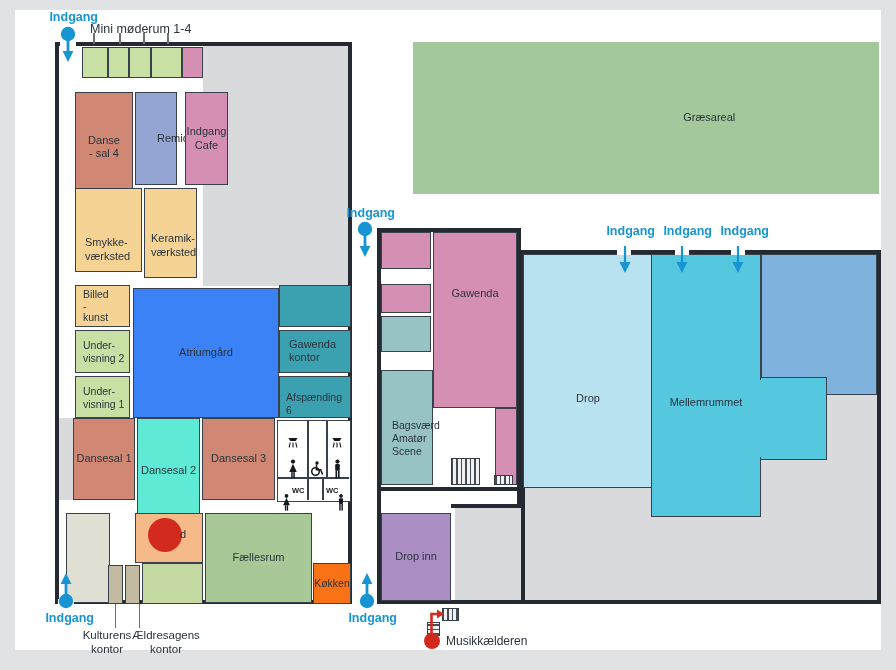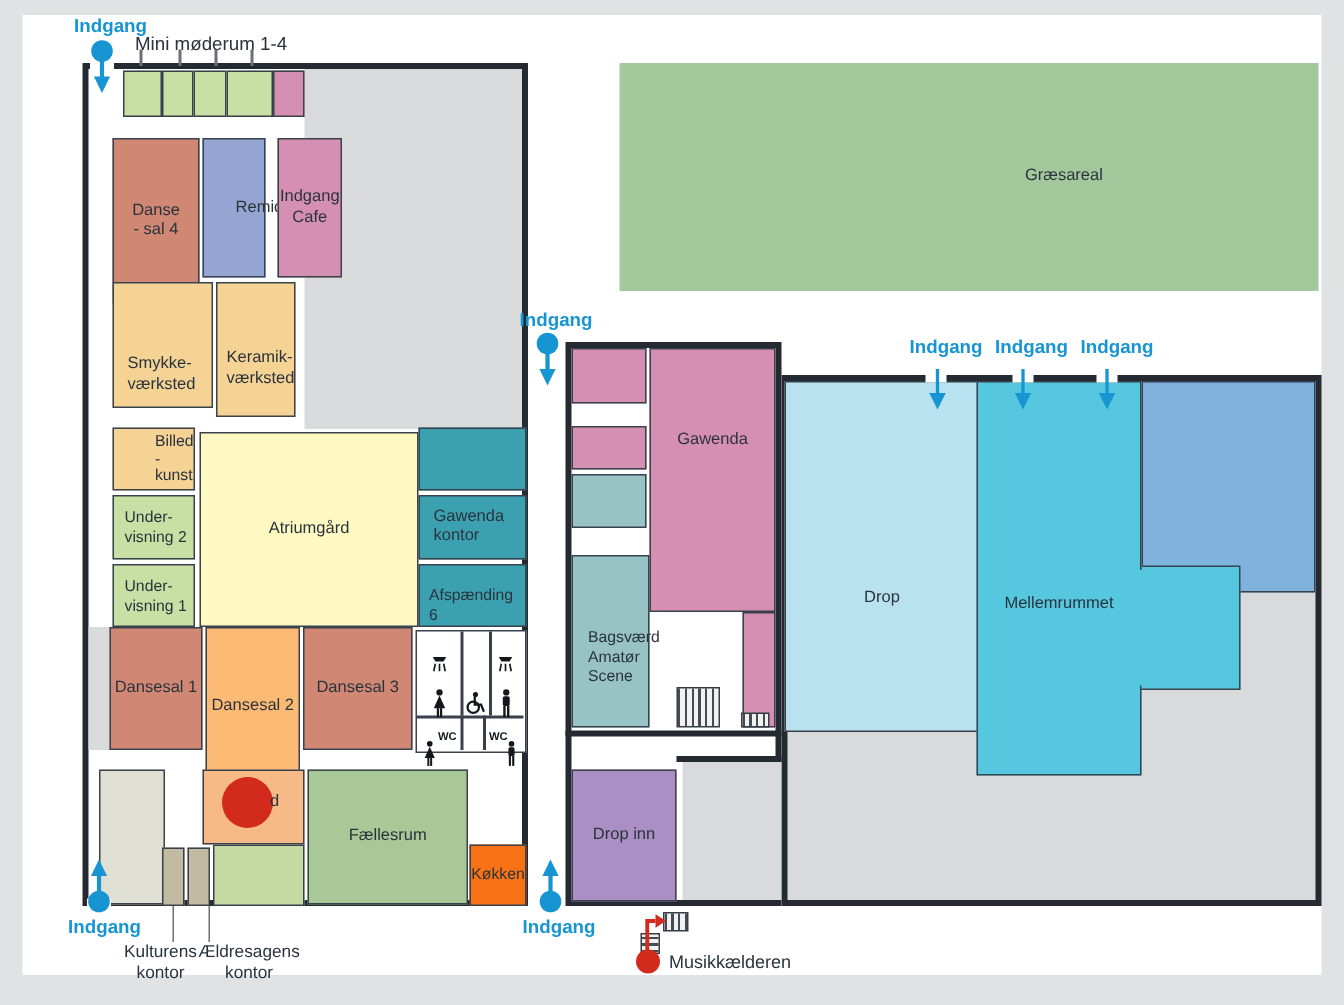--- a/index.html
+++ b/index.html
@@ -64,44 +64,44 @@
     <span>Indgang
 Cafe</span></div>
 
   <div class="abs room bl" style="left: 75px; top: 188px; width: 67px; height: 84px; padding: 16px 0px 8px 9px; background-color: rgb(245, 211, 149);">
     <span>Smykke-
 værksted</span></div>
   <div class="abs room bl" style="left: 144px; top: 188px; width: 53px; height: 90px; padding: 0px 0px 18px 6px; background-color: rgb(245, 211, 149);">
     <span>Keramik-
 værksted</span></div>
 
-  <div class="abs room tl" style="left: 75px; top: 285px; width: 55px; height: 42px; padding: 3px 0px 0px 7px; font-size: 10.5px; line-height: 1.1; background-color: rgb(245, 211, 149); justify-content: flex-end;">
+  <div class="abs room tl" style="left: 75px; top: 285px; width: 55px; height: 42px; padding: 3px 0px 0px 7px; font-size: 10.5px; line-height: 1.1; background-color: rgb(245, 211, 149);">
     <span>Billed
 -
 kunst</span></div>
   <div class="abs room tl" style="left: 75px; top: 330px; width: 55px; height: 43px; padding: 8px 0px 0px 7px; font-size: 10.5px; background-color: rgb(201, 224, 165);">
     <span>Under-
 visning 2</span></div>
   <div class="abs room tl" style="left: 75px; top: 376px; width: 55px; height: 42px; padding: 8px 0px 0px 7px; font-size: 10.5px; background-color: rgb(201, 224, 165);">
     <span>Under-
 visning 1</span></div>
 
-  <div class="abs room" style="left:133px;top:288px;width:146px;height:130px;background:#fef9c3;">
+  <div class="abs room" style="left:133px;top:288px;width:146px;height:130px;background:#3b82f6;">
     <span>Atriumgård</span></div>
 
   <div class="abs room" style="left: 279px; top: 285px; width: 72px; height: 42px; background-color: rgb(59, 161, 177);"></div>
   <div class="abs room tl" style="left: 279px; top: 330px; width: 72px; height: 43px; padding: 7px 0px 0px 9px; background-color: rgb(59, 161, 177);">
     <span>Gawenda
 kontor</span></div>
   <div class="abs room tl" style="left: 279px; top: 376px; width: 72px; height: 42px; padding: 14px 0px 0px 6px; font-size: 10.5px; background-color: rgb(59, 161, 177);">
     <span>Afspænding 6</span></div>
 
   <div class="abs room" style="left: 73px; top: 418px; width: 62px; height: 82px; background-color: rgb(208, 135, 115);">
     <span>Dansesal 1</span></div>
-  <div class="abs room" style="left: 137px; top: 418px; width: 63px; height: 105px; background-color: #fdba74; align-items: center;">
+  <div class="abs room" style="left: 137px; top: 418px; width: 63px; height: 105px; background-color: #5eead4; align-items: center;">
     <span>Dansesal 2</span></div>
   <div class="abs room" style="left: 202px; top: 418px; width: 73px; height: 82px; background-color: rgb(208, 135, 115);">
     <span>Dansesal 3</span></div>
 
   <div class="abs room" style="left:277px;top:420px;width:74px;height:82px;background:#ffffff;">
     <div class="bath-divider" style="left:29px;top:0;width:1.6px;height:56px;"></div>
     <div class="bath-divider" style="left:48px;top:0;width:1.6px;height:56px;"></div>
     <div class="bath-divider" style="left:0;top:56px;width:71px;height:1.6px;"></div>
     <div class="bath-divider" style="left:29px;top:56px;width:1.6px;height:23px;"></div>
     <div class="bath-divider" style="left:44px;top:56px;width:1.6px;height:23px;"></div>

